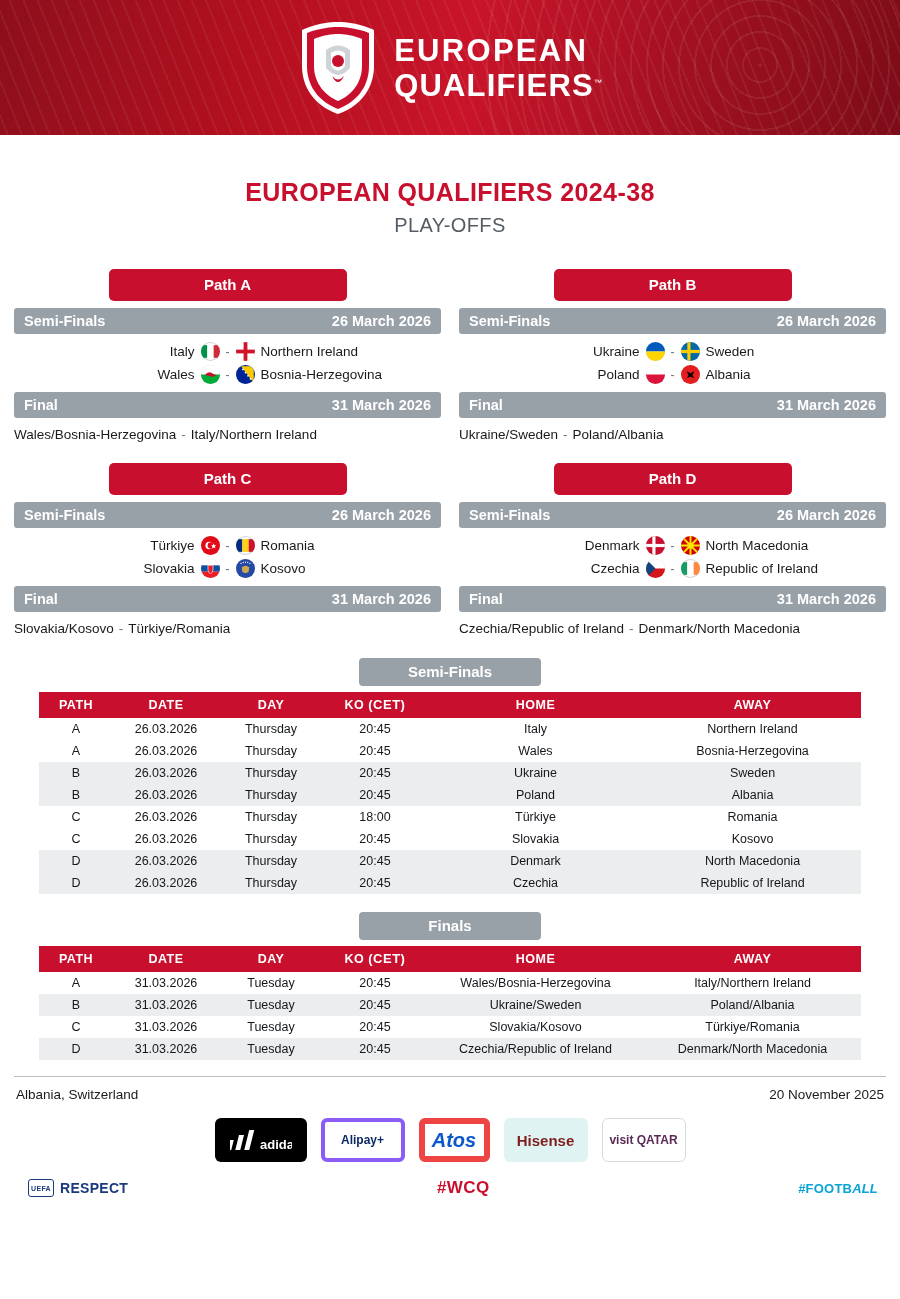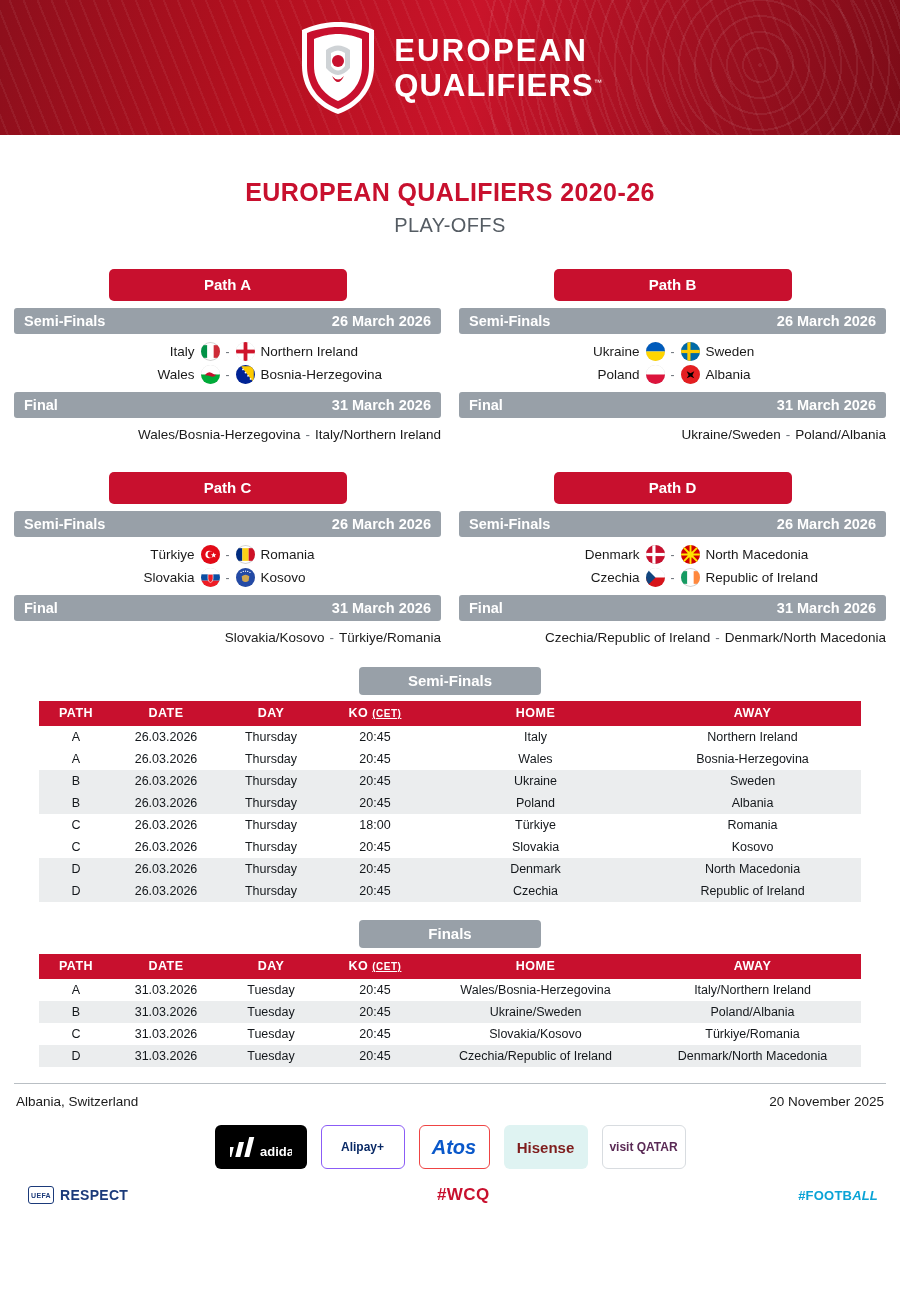--- a/index.html
+++ b/index.html
@@ -43,21 +43,21 @@
   .wordmark .l1 { font-size:31px; font-weight:bold; letter-spacing:2.3px; }
   .wordmark .l2 { font-size:31px; font-weight:bold; letter-spacing:1.2px; margin-top:4px; }
   .tm { font-size:8px; vertical-align:super; font-weight:normal; letter-spacing:0; }
 
   
   .titles { text-align:center; padding-top:40px; }
   .title-main { color:#c8102e; font-size:25px; font-weight:bold; letter-spacing:0.4px; }
   .title-sub { color:#555c63; font-size:20px; margin-top:7px; letter-spacing:0.4px; }
 
   
-  .paths { margin:22px 14px 0 14px; display:grid; grid-template-columns: 1fr 1fr; gap:16px 18px; }
+  .paths { margin:22px 14px 0 14px; display:grid; grid-template-columns: 1fr 1fr; gap:7px 18px; }
   .path-block { margin-bottom:2px; }
   .path-title {
     background:#c8102e; color:#fff; font-weight:bold; font-size:15px;
     text-align:center; padding:7px 0 8px; border-radius:5px;
     width:238px; margin:10px auto 7px auto;
   }
   .stage-bar {
     background:#98a0a8; color:#fff; display:flex; justify-content:space-between;
     align-items:center; padding:5px 10px; border-radius:3px;
     font-size:14.5px; font-weight:bold;
@@ -66,55 +66,55 @@
   .match-list { padding:6px 0 6px; }
   .match {
     display:flex; align-items:center; justify-content:center; gap:6px;
     font-size:13.5px; padding:2px 0; color:#1a1a1a;
   }
   .match .home { width:160px; text-align:right; }
   .match .away { width:160px; text-align:left; }
   .dash { color:#6a7178; font-size:12px; }
   .flag { width:19px; height:19px; border-radius:50%; overflow:hidden; display:inline-block; box-shadow:0 0 0 1px rgba(0,0,0,0.18) inset; flex:0 0 auto; }
   .flag svg { display:block; width:19px; height:19px; }
-  .final-line { text-align:right; font-size:13.5px; padding:9px 0 2px; }
+  .final-line { text-align:left; font-size:13.5px; padding:9px 0 2px; }
   .final-line .sep { color:#6a7178; margin:0 5px; }
 
   
   .section-tag {
     background:#98a0a8; color:#fff; font-weight:bold; font-size:15px;
     width:182px; margin:18px auto 0 auto; text-align:center; padding:5px 0 6px;
     border-radius:4px;
   }
   table.fixtures {
     width:822px; margin:6px auto 0 auto; border-collapse:collapse; table-layout:fixed;
   }
   table.fixtures thead th {
     background:#c8102e; color:#fff; font-size:12.5px; font-weight:bold; letter-spacing:0.5px;
     padding:5px 0 6px; text-align:center;
   }
-  table.fixtures thead th .ko-small { font-size:10px; font-weight:bold;text-decoration:underline; }
+  table.fixtures thead th .ko-small { font-size:13px; font-weight:bold; }
   table.fixtures td {
     font-size:12.5px; text-align:center; padding:4px 0 4px; color:#14181c;
   }
   table.fixtures tbody tr.alt td { background:#ebedee; }
   .c-path { width:74px; } .c-date { width:106px; } .c-day { width:104px; }
   .c-ko { width:104px; } .c-home { width:217px; } .c-away { width:217px; }
 
   
   .footer-rule { border-top:1.5px solid #b9bfc4; margin:16px 14px 0 14px; }
   .footer-meta {
     display:flex; justify-content:space-between; padding:10px 16px 0 16px;
     font-size:13.5px; color:#1a1a1a;
   }
   .sponsors { display:flex; justify-content:center; align-items:center; gap:14px; margin-top:16px; }
   .sp { height:44px; display:flex; align-items:center; justify-content:center; border-radius:6px; }
   .sp-adidas { width:92px; background:#000; color:#fff; }
-  .sp-alipay { width:84px; background:#fff; border:1px solid #8b5cf6; color:#0a2a66; font-size:12px; font-weight:bold; }
-  .sp-atos   { width:71px; background:#fff; border:1px solid #ef4444; color:#0a58ca; font-size:20px; font-weight:bold; font-style:italic; }
+  .sp-alipay { width:84px; background:#fff; border:4px solid #8b5cf6; color:#0a2a66; font-size:12px; font-weight:bold; }
+  .sp-atos   { width:71px; background:#fff; border:6px solid #ef4444; color:#0a58ca; font-size:20px; font-weight:bold; font-style:italic; }
   .sp-hisense{ width:84px; background:#dff3f2; color:#7f1d1d; font-size:15px; font-weight:bold; }
   .sp-qatar  { width:84px; background:#fff; border:1px solid #d8dce0; color:#5a2a55; font-size:12px; font-weight:bold; text-align:center; line-height:1.05; }
   .bottom-row {
     display:flex; justify-content:space-between; align-items:center;
     padding:16px 22px 0 22px;
   }
   .respect { display:flex; align-items:center; gap:6px; color:#1b3a7a; font-size:14px; font-weight:bold; letter-spacing:0.3px;padding-left:6px; }
   .uefa-mark { width:26px; height:18px; border:1.5px solid #1b3a7a; border-radius:3px; display:flex; align-items:center; justify-content:center; color:#1b3a7a; font-size:7px; font-weight:bold; }
   .wcq { color:#c8102e; font-weight:bold; font-size:17px; letter-spacing:0.4px; }
   .footall { color:#0aa3d6; font-weight:bold; font-size:13px; letter-spacing:0.2px; }
@@ -141,21 +141,21 @@
         </svg>
       </div>
       <div class="wordmark">
         <div class="l1">EUROPEAN</div>
         <div class="l2"><span>QUALIFIERS</span><span class="tm">™</span></div>
       </div>
     </div>
   </div>
 
   <div class="titles">
-    <div class="title-main">EUROPEAN QUALIFIERS 2020-26</div>
+    <div class="title-main">EUROPEAN QUALIFIERS 2024-38</div>
     <div class="title-sub">PLAY-OFFS</div>
   </div>
 
   <div class="paths">
 
     <div class="path-block">
       <div class="path-title">Path A</div>
       <div class="stage-bar">
         <span>Semi-Finals</span>
         <span class="date">26 March 2026</span>

